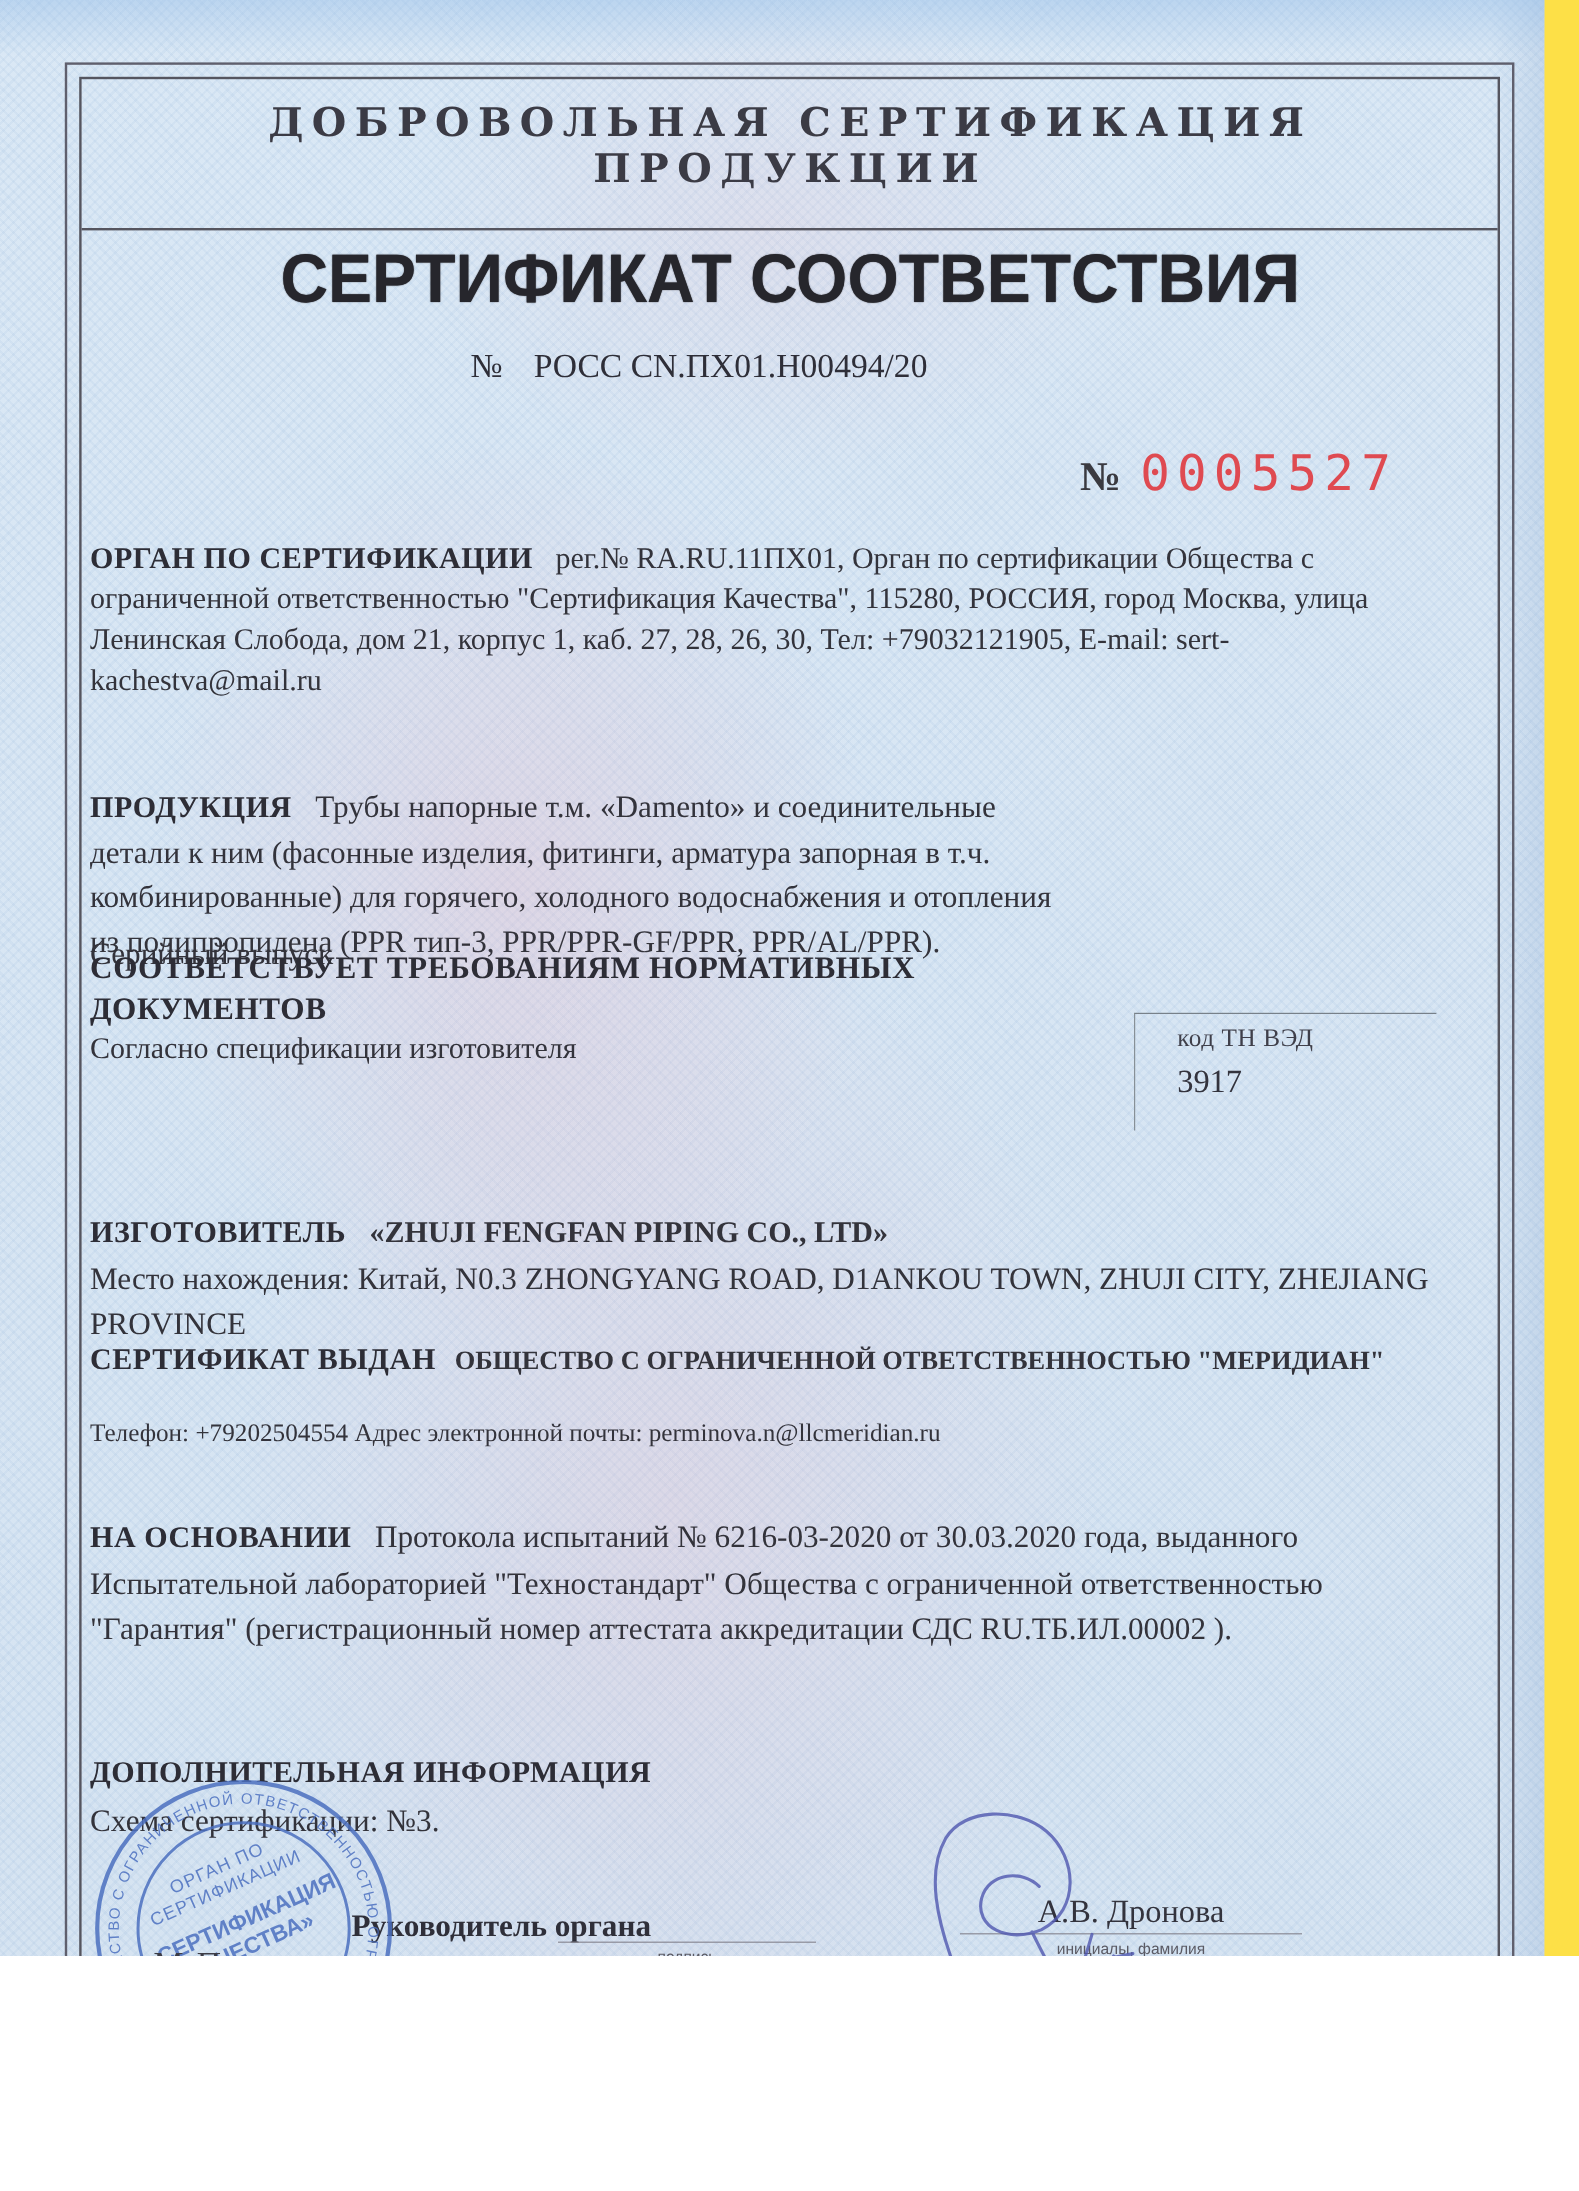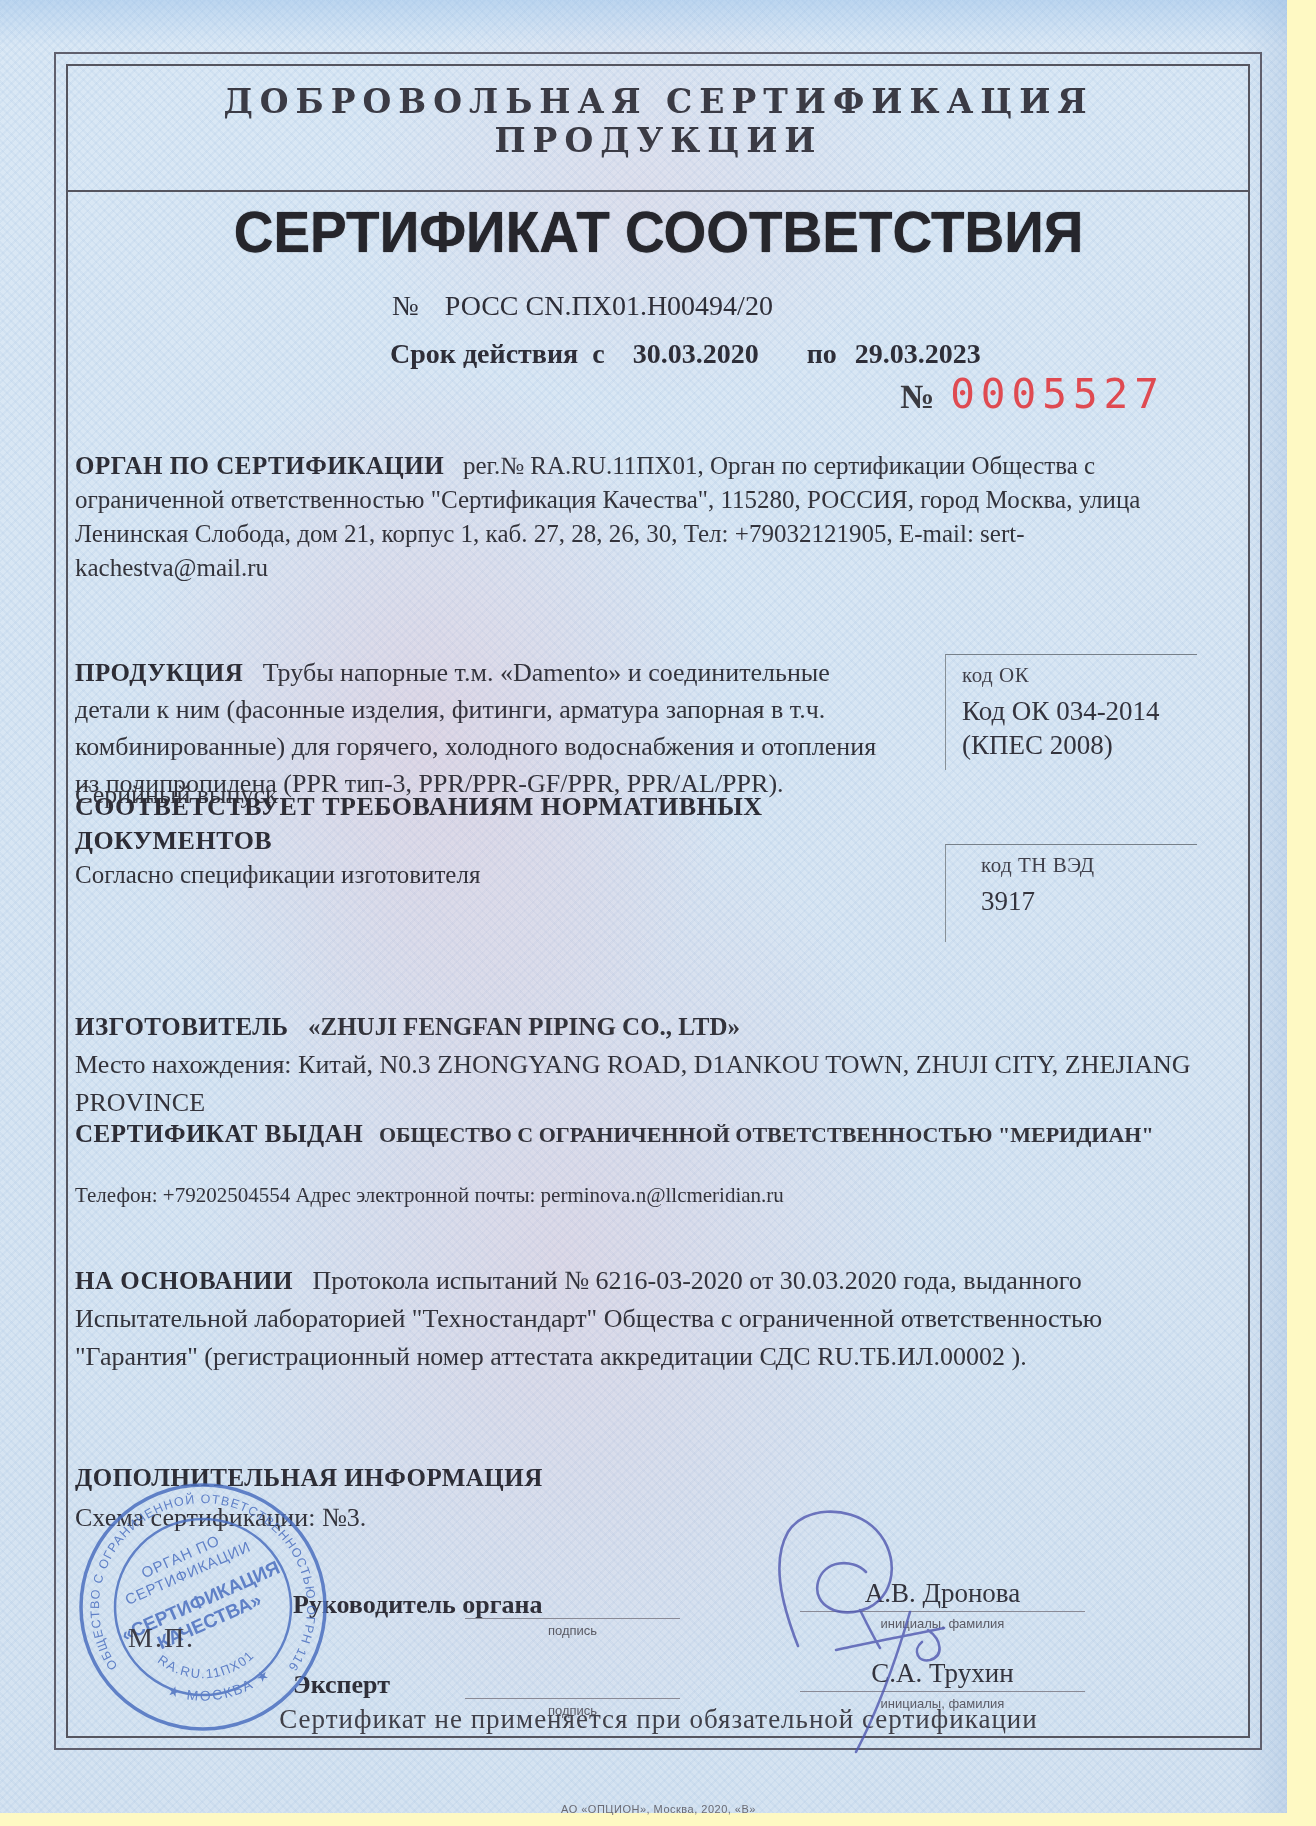--- a/index.html
+++ b/index.html
@@ -1,17 +1,17 @@
 <!DOCTYPE html>
 <html><head>
 <meta charset="utf-8">
 <style>
   html,body{margin:0;padding:0;background:#ffffff;}
   *{box-sizing:border-box;}
-  .page{position:relative;width:1316px;height:1826px;background:#fef9c3;overflow:hidden;
+  .page{position:relative;width:1316px;height:1630px;background:#fde047;overflow:hidden;
         font-family:"Liberation Serif",serif;color:#33333b;}
   .paper{position:absolute;left:0;top:0;width:1287px;height:1813px;
     background:
       linear-gradient(180deg, rgba(150,190,232,0.45) 0px, rgba(150,190,232,0) 46px),
       linear-gradient(270deg, rgba(120,155,200,0.20) 0px, rgba(120,155,200,0) 46px),
       radial-gradient(ellipse 430px 540px at 430px 740px, rgba(233,181,199,0.32), rgba(233,181,199,0) 70%),
       radial-gradient(ellipse 520px 720px at 560px 1260px, rgba(233,181,199,0.26), rgba(233,181,199,0) 70%),
       radial-gradient(ellipse 420px 300px at 640px 190px, rgba(236,190,205,0.20), rgba(236,190,205,0) 70%),
       repeating-linear-gradient(45deg, rgba(135,172,214,0.10) 0 2px, rgba(255,255,255,0) 2px 6px),
       repeating-linear-gradient(-45deg, rgba(135,172,214,0.10) 0 2px, rgba(255,255,255,0) 2px 6px),
@@ -77,45 +77,37 @@
   <div class="border-inner"></div>
   <div class="header-rule"></div>
 
   <div class="abs scheme-header">ДОБРОВОЛЬНАЯ СЕРТИФИКАЦИЯ ПРОДУКЦИИ</div>
   <div class="abs doc-title">СЕРТИФИКАТ СООТВЕТСТВИЯ</div>
 
   <div class="abs reg-line">
     <span class="no">№</span><span>РОСС CN.ПХ01.Н00494/20</span>
   </div>
 
-  <div class="abs validity">
-    <span class="gap1">Срок действия</span><span class="gap2">с</span><span class="gap3">30.03.2020</span><span class="gap4">по</span><span>29.03.2023</span>
-  </div>
 
   <div class="abs blank-no">
     <span class="sign">№</span>
     <span class="digits">0005527</span>
   </div>
 
   <p class="abs org-block block">
     <span class="lead">ОРГАН ПО СЕРТИФИКАЦИИ</span>&nbsp;&nbsp;
     <span>рег.№ RA.RU.11ПХ01, Орган по сертификации Общества с ограниченной ответственностью "Сертификация Качества", 115280, РОССИЯ, город Москва, улица Ленинская Слобода, дом 21, корпус 1, каб. 27, 28, 26, 30, Тел: +79032121905, E-mail: sert-kachestva@mail.ru</span>
   </p>
 
   <p class="abs product-block">
     <span class="lead">ПРОДУКЦИЯ</span>&nbsp;&nbsp;
     <span>Трубы напорные т.м. «Damento» и соединительные детали к ним (фасонные изделия, фитинги, арматура запорная в т.ч. комбинированные) для горячего, холодного водоснабжения и отопления из полипропилена (PPR тип-3, PPR/PPR-GF/PPR, PPR/AL/PPR).</span>
   </p>
   <div class="abs serial">Серийный выпуск</div>
 
-  <div class="abs side-box ok-box">
-    <div class="cap">код ОК</div>
-    <div class="val">Код ОК 034-2014</div>
-    <div class="val" style="margin-top:0;">(КПЕС 2008)</div>
-  </div>
 
   <div class="abs conf-block">
     <div class="lead">СООТВЕТСТВУЕТ ТРЕБОВАНИЯМ НОРМАТИВНЫХ ДОКУМЕНТОВ</div>
     <div>Согласно спецификации изготовителя</div>
   </div>
 
   <div class="abs side-box tnved-box">
     <div class="cap">код ТН ВЭД</div>
     <div class="val">3917</div>
   </div>

